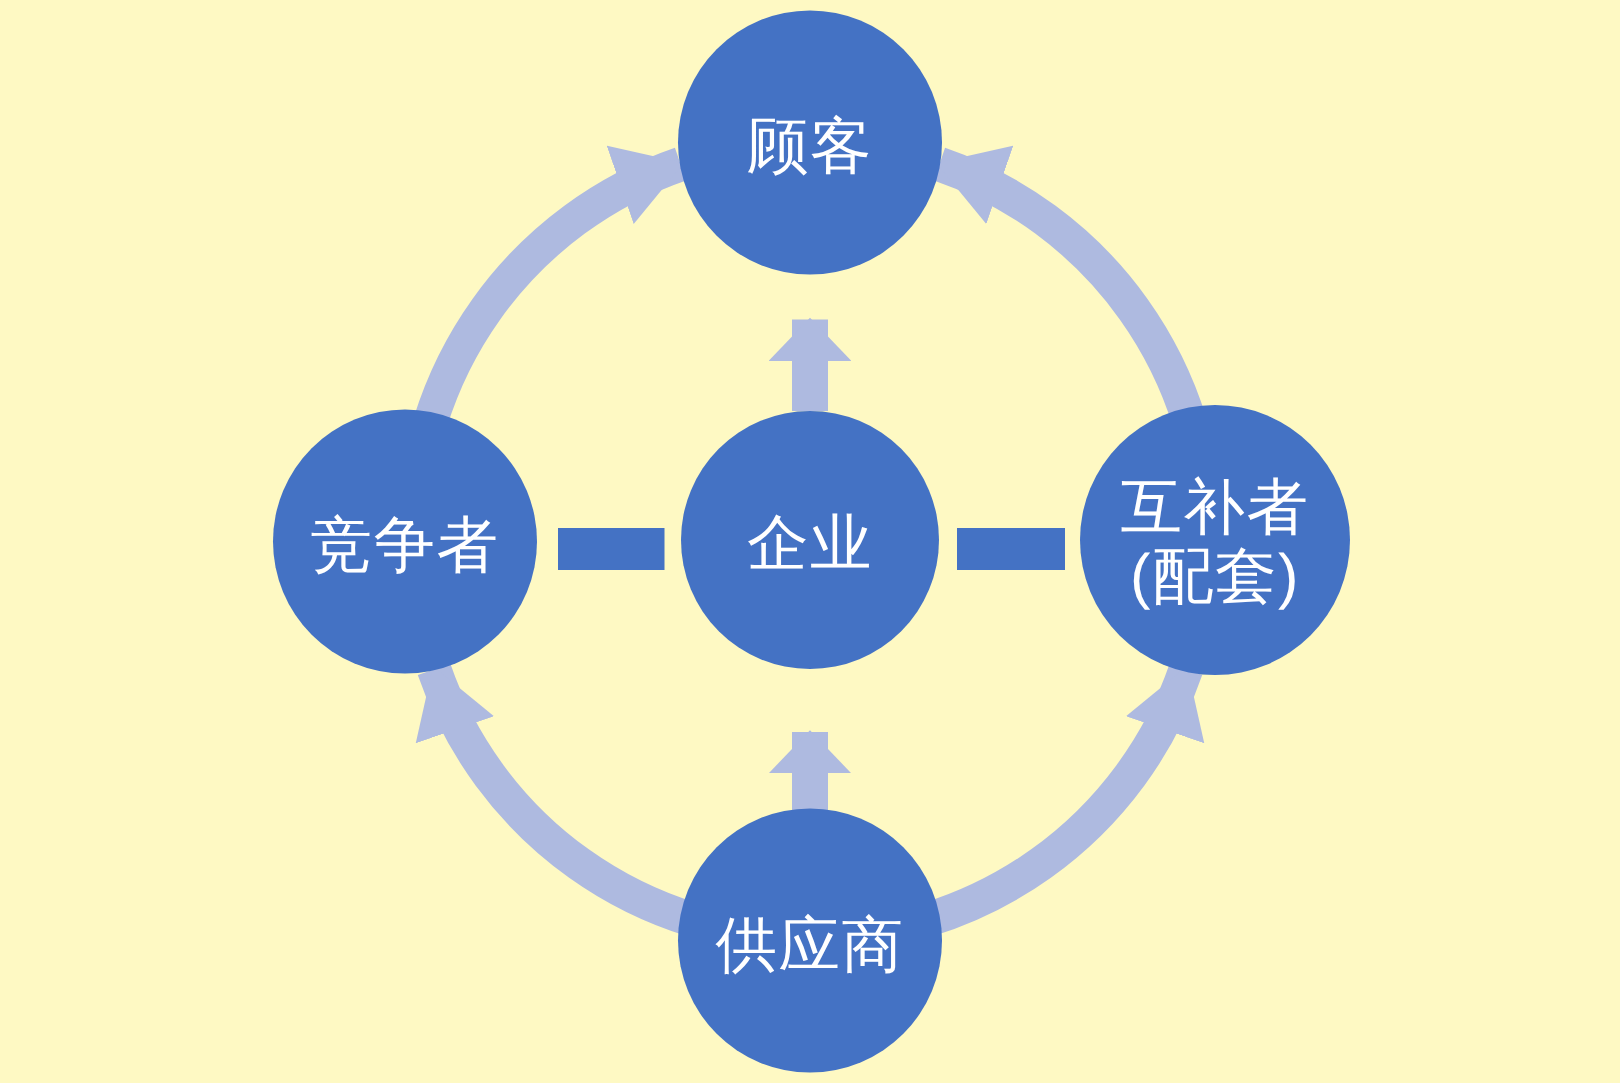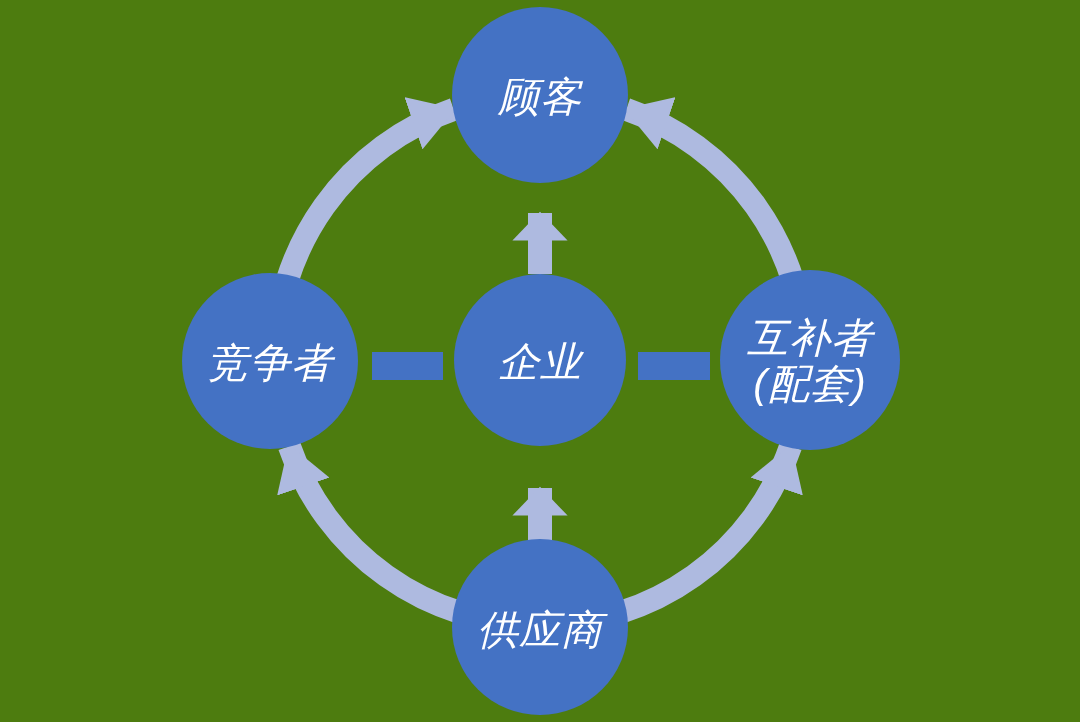--- a/index.html
+++ b/index.html
@@ -1,23 +1,22 @@
 <!DOCTYPE html>
 <html><head>
 <meta charset="utf-8">
 <style>
   html, body { margin: 0; padding: 0; background: #ffffff; }
   .canvas {
     position: relative;
     width: 1080px;
     height: 722px;
-    background: #4d7c0f;
+    background: #fef9c3;
     overflow: hidden;
     font-family: "Liberation Sans", "DejaVu Sans", sans-serif;
-    font-style: italic;
   }
   svg { display: block; }
   .node-label {
     font-family: "Liberation Sans", "DejaVu Sans", sans-serif;
     font-size: 41px;
     font-weight: 400;
     letter-spacing: 1px;
   }
   .ring-arc, .straight-arrow {
     fill: none;

